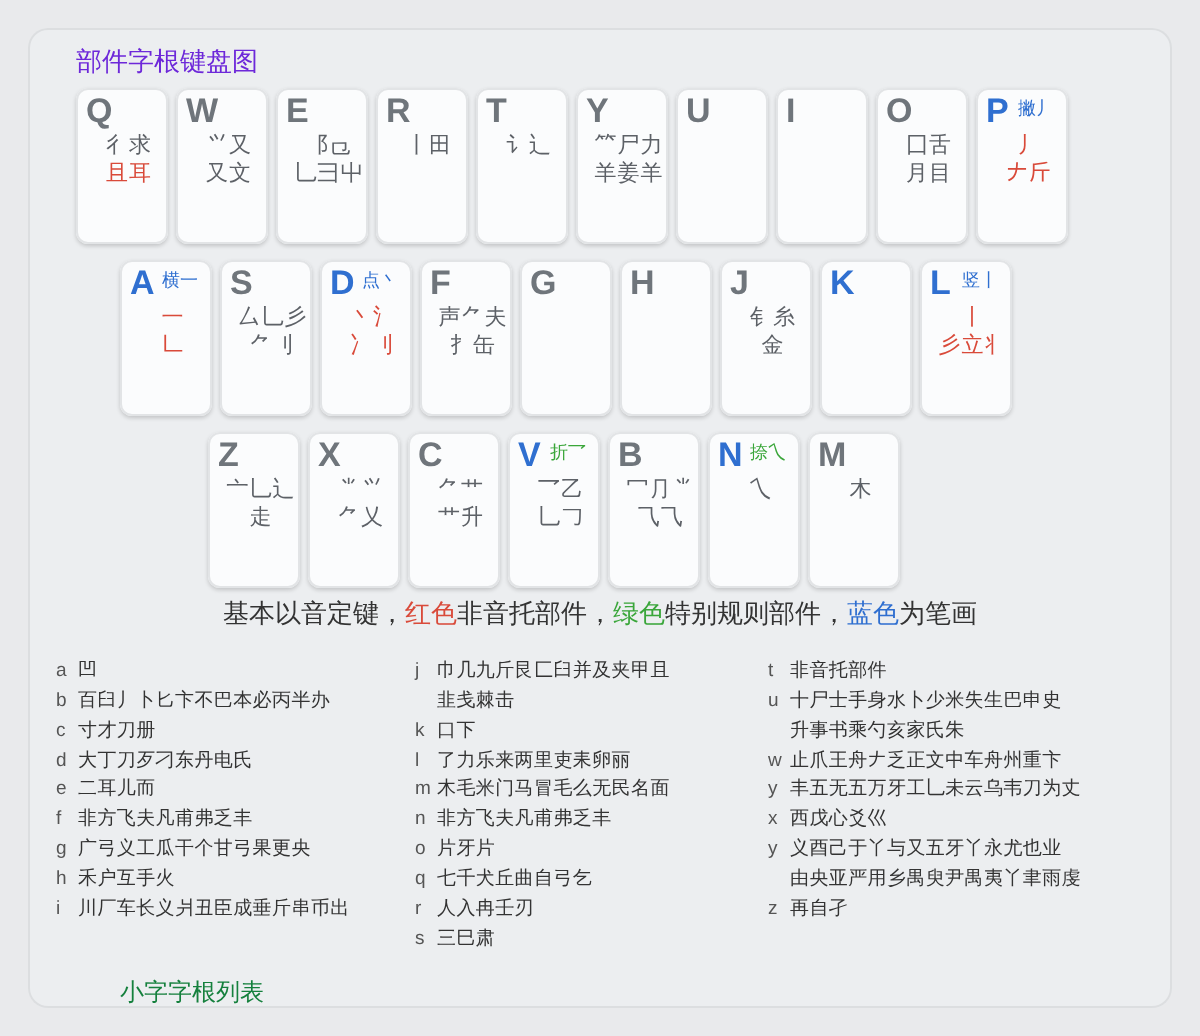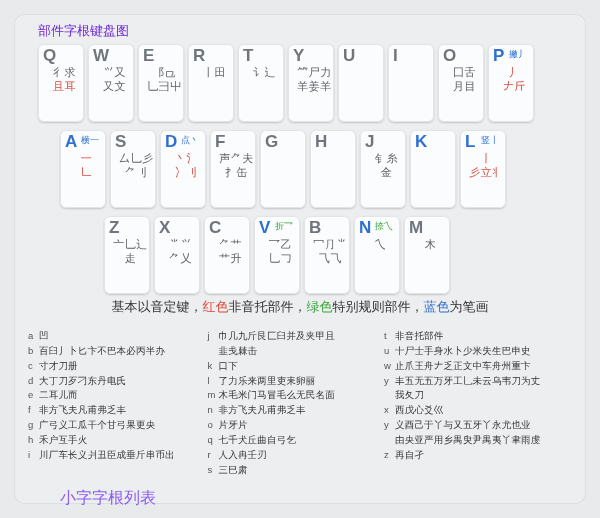--- a/index.html
+++ b/index.html
@@ -17,21 +17,21 @@
     background:#eceef0;
     border-radius:10px;
     box-shadow:0 0 0 1px #dcdee0 inset;
   }
   .title{
     position:absolute;left:38px;top:22px;
     font-size:13px;color:#6d28d9;
   }
   .bottom-title{
     position:absolute;left:60px;top:488px;
-    font-size:16px;color:#8b5cf6;
+    font-size:12px;color:#15803d;
   }
 
   
   .kb{position:absolute;left:24px;top:44px;width:552px;height:250px;}
   .krow{position:absolute;display:flex;}
   .krow.r1{left:14px;top:0;}
   .krow.r2{left:36px;top:86px;}
   .krow.r3{left:80px;top:172px;}
 
   .key{
@@ -358,32 +358,32 @@
   <div class="col right" id="listRight">
       <div class="lrow">
         <span class="lkey">t</span>
         <span class="ltxt">非音托部件</span>
       </div>
       <div class="lrow">
         <span class="lkey">u</span>
         <span class="ltxt">十尸士手身水卜少米失生巴申史</span>
       </div>
       <div class="lrow">
+        <span class="lkey"></span>
+        <span class="ltxt">升事书乘勺亥家氏朱</span>
+      </div>
+      <div class="lrow">
         <span class="lkey">w</span>
         <span class="ltxt">止爪王舟𠂇乏正文中车舟州重卞</span>
       </div>
       <div class="lrow">
         <span class="lkey">y</span>
         <span class="ltxt">丰五无五万牙工乚未云乌韦刀为丈</span>
       </div>
       <div class="lrow">
-        <span class="lkey"></span>
-        <span class="ltxt">我夂刀</span>
-      </div>
-      <div class="lrow">
         <span class="lkey">x</span>
         <span class="ltxt">西戊心爻巛</span>
       </div>
       <div class="lrow">
         <span class="lkey">y</span>
         <span class="ltxt">义酉己于丫与又五牙丫永尤也业</span>
       </div>
       <div class="lrow">
         <span class="lkey"></span>
         <span class="ltxt">由央亚严用乡禺臾尹禺夷丫聿雨虔</span>

